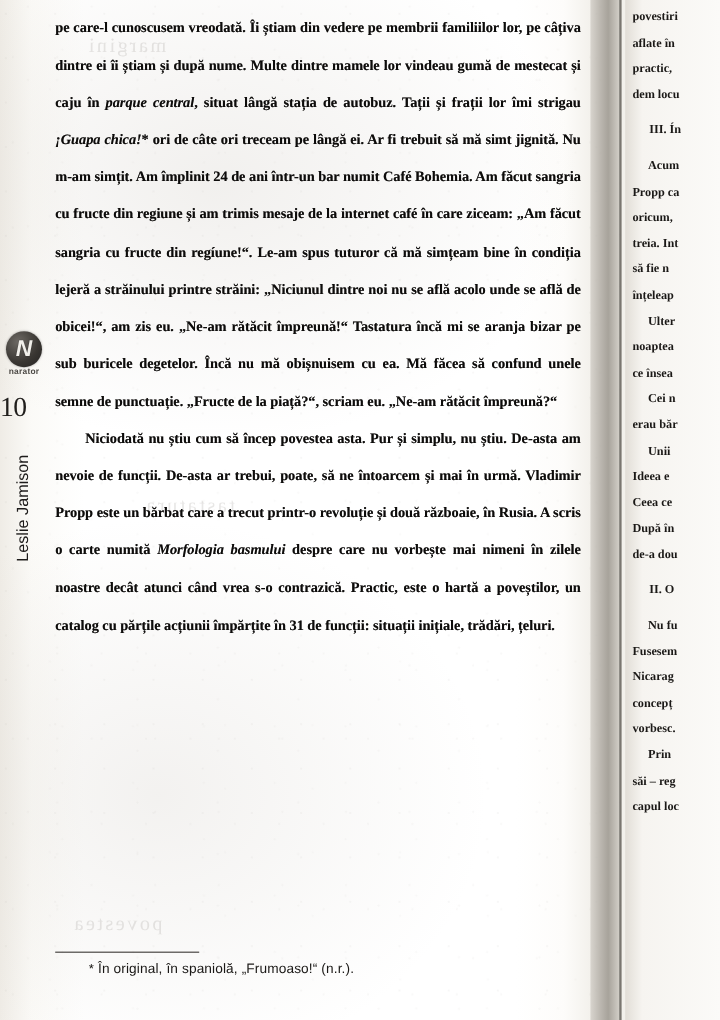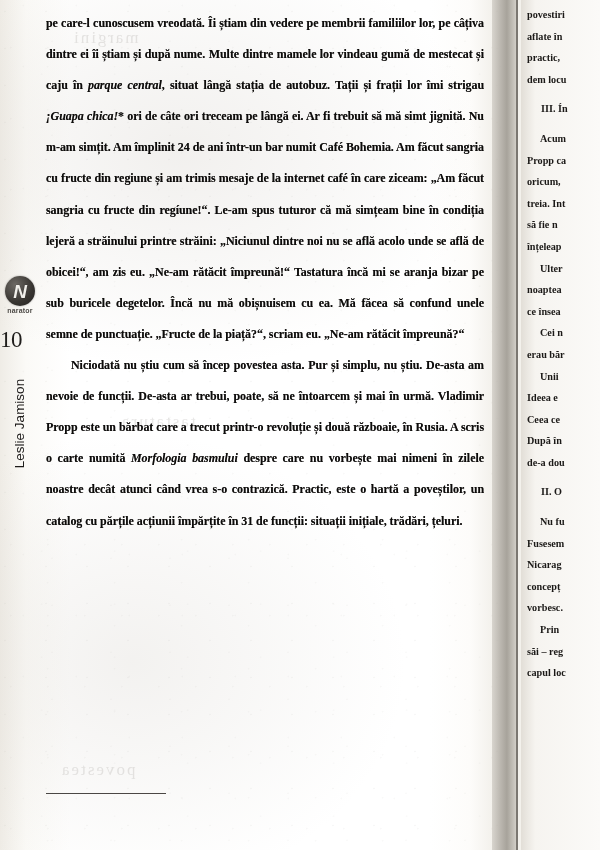--- a/index.html
+++ b/index.html
@@ -238,20 +238,24 @@
   <div id="running-author">Leslie Jamison</div>
 </div>
 
 <div id="column-main">
     <p class="para"><span>pe care-l cunoscusem vreodată. Îi știam din vedere pe membrii familiilor lor, pe câțiva dintre ei îi știam și după nume. Multe dintre mamele lor vindeau gumă de mestecat și caju în </span><em>parque central</em><span>, situat lângă stația de autobuz. Tații și frații lor îmi strigau </span><em>¡Guapa chica!</em><span>* ori de câte ori treceam pe lângă ei. Ar fi trebuit să mă simt jignită. Nu m-am simțit. Am împlinit 24 de ani într-un bar numit Café Bohemia. Am făcut sangria cu fructe din regiune și am trimis mesaje de la internet café în care ziceam: „Am făcut sangria cu fructe din regíune!“. Le-am spus tuturor că mă simțeam bine în condiția lejeră a străinului printre străini: „Niciunul dintre noi nu se află acolo unde se află de obicei!“, am zis eu. „Ne-am rătăcit împreună!“ Tastatura încă mi se aranja bizar pe sub buricele degetelor. Încă nu mă obișnuisem cu ea. Mă făcea să confund unele semne de punctuație. „Fructe de la piață?“, scriam eu. „Ne-am rătăcit împreună?“</span></p>
     <p class="para indent"><span>Niciodată nu știu cum să încep povestea asta. Pur și simplu, nu știu. De-asta am nevoie de funcții. De-asta ar trebui, poate, să ne întoarcem și mai în urmă. Vladimir Propp este un bărbat care a trecut printr-o revoluție și două războaie, în Rusia. A scris o carte numită </span><em>Morfologia basmului</em><span> despre care nu vorbește mai nimeni în zilele noastre decât atunci când vrea s-o contrazică. Practic, este o hartă a poveștilor, un catalog cu părțile acțiunii împărțite în 31 de funcții: situații inițiale, trădări, țeluri.</span></p>
   </div>
 
 <div id="footnote-zone">
   <div id="footnote-rule"></div>
+  <p id="footnote-text">
+    <span class="fn-mark">*</span>
+    <span>În original, în spaniolă, „Frumoaso!“ (n.r.).</span>
+  </p>
 </div>
 
 <div id="gutter"></div>
 <div id="page-edge-line"></div>
 <div id="column-next">
   <div id="next-inner">
       <div class="np ">povestiri</div>
       <div class="np ">aflate în</div>
       <div class="np ">practic,</div>
       <div class="np ">dem locu</div>

